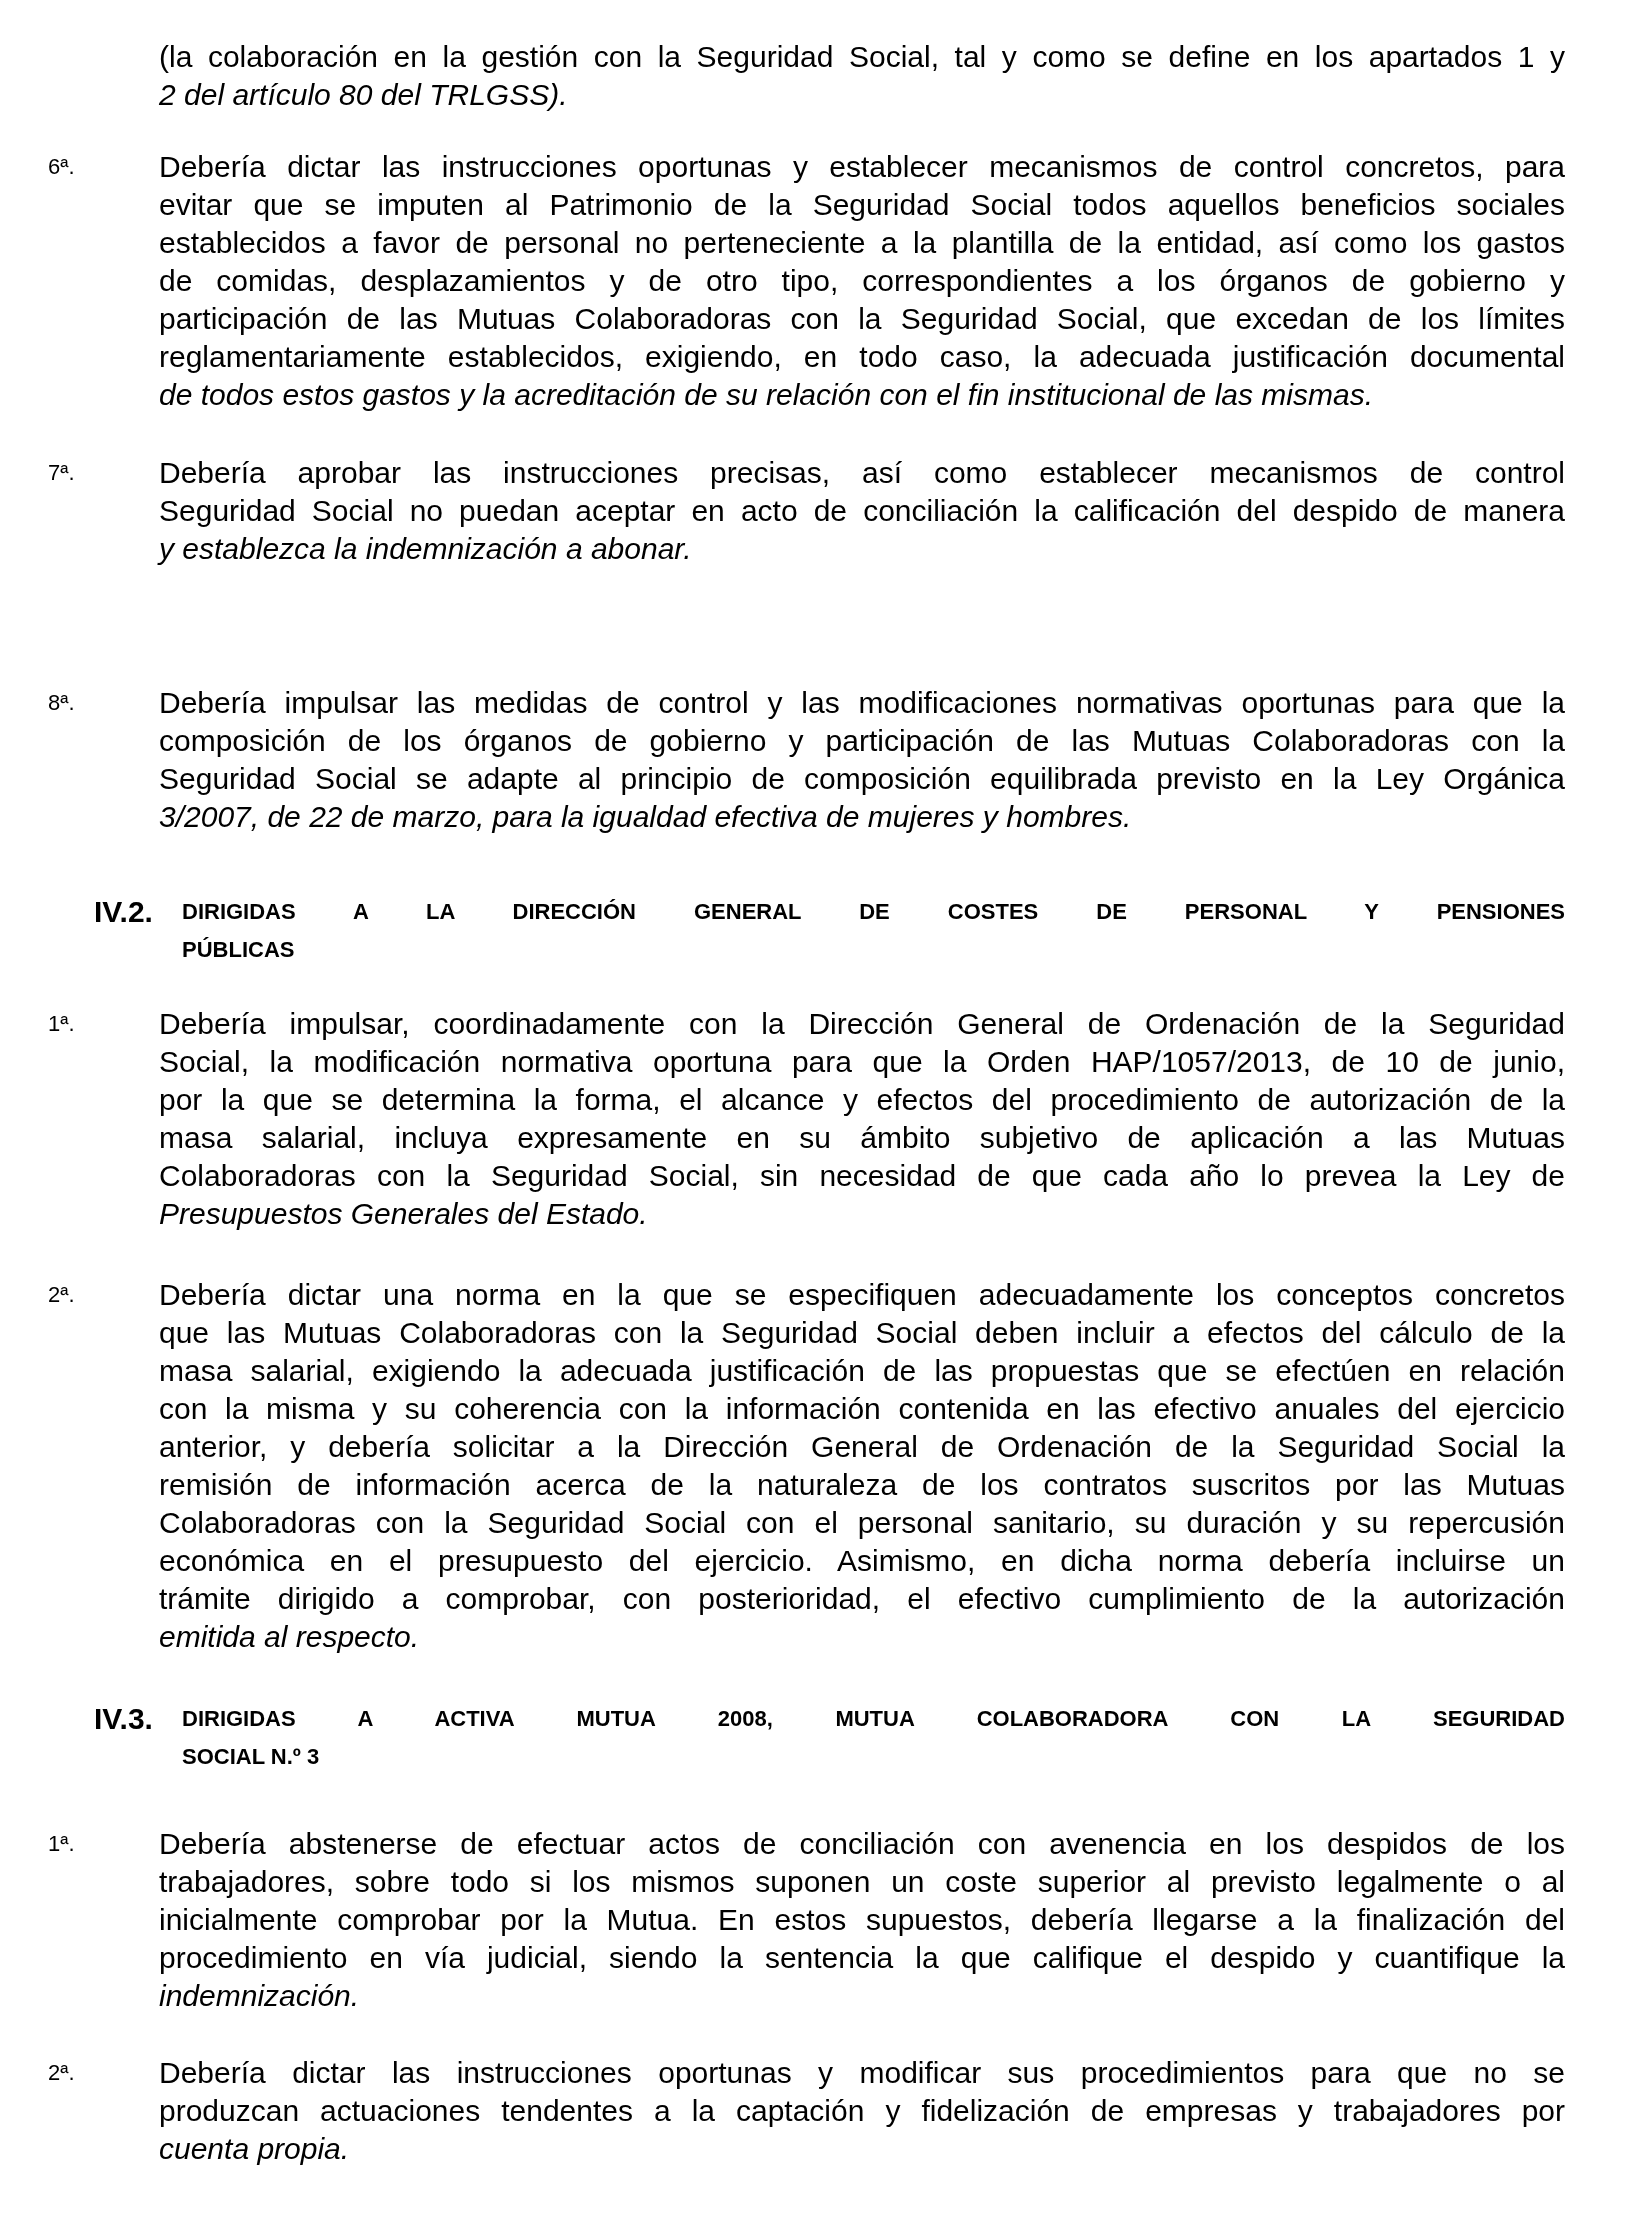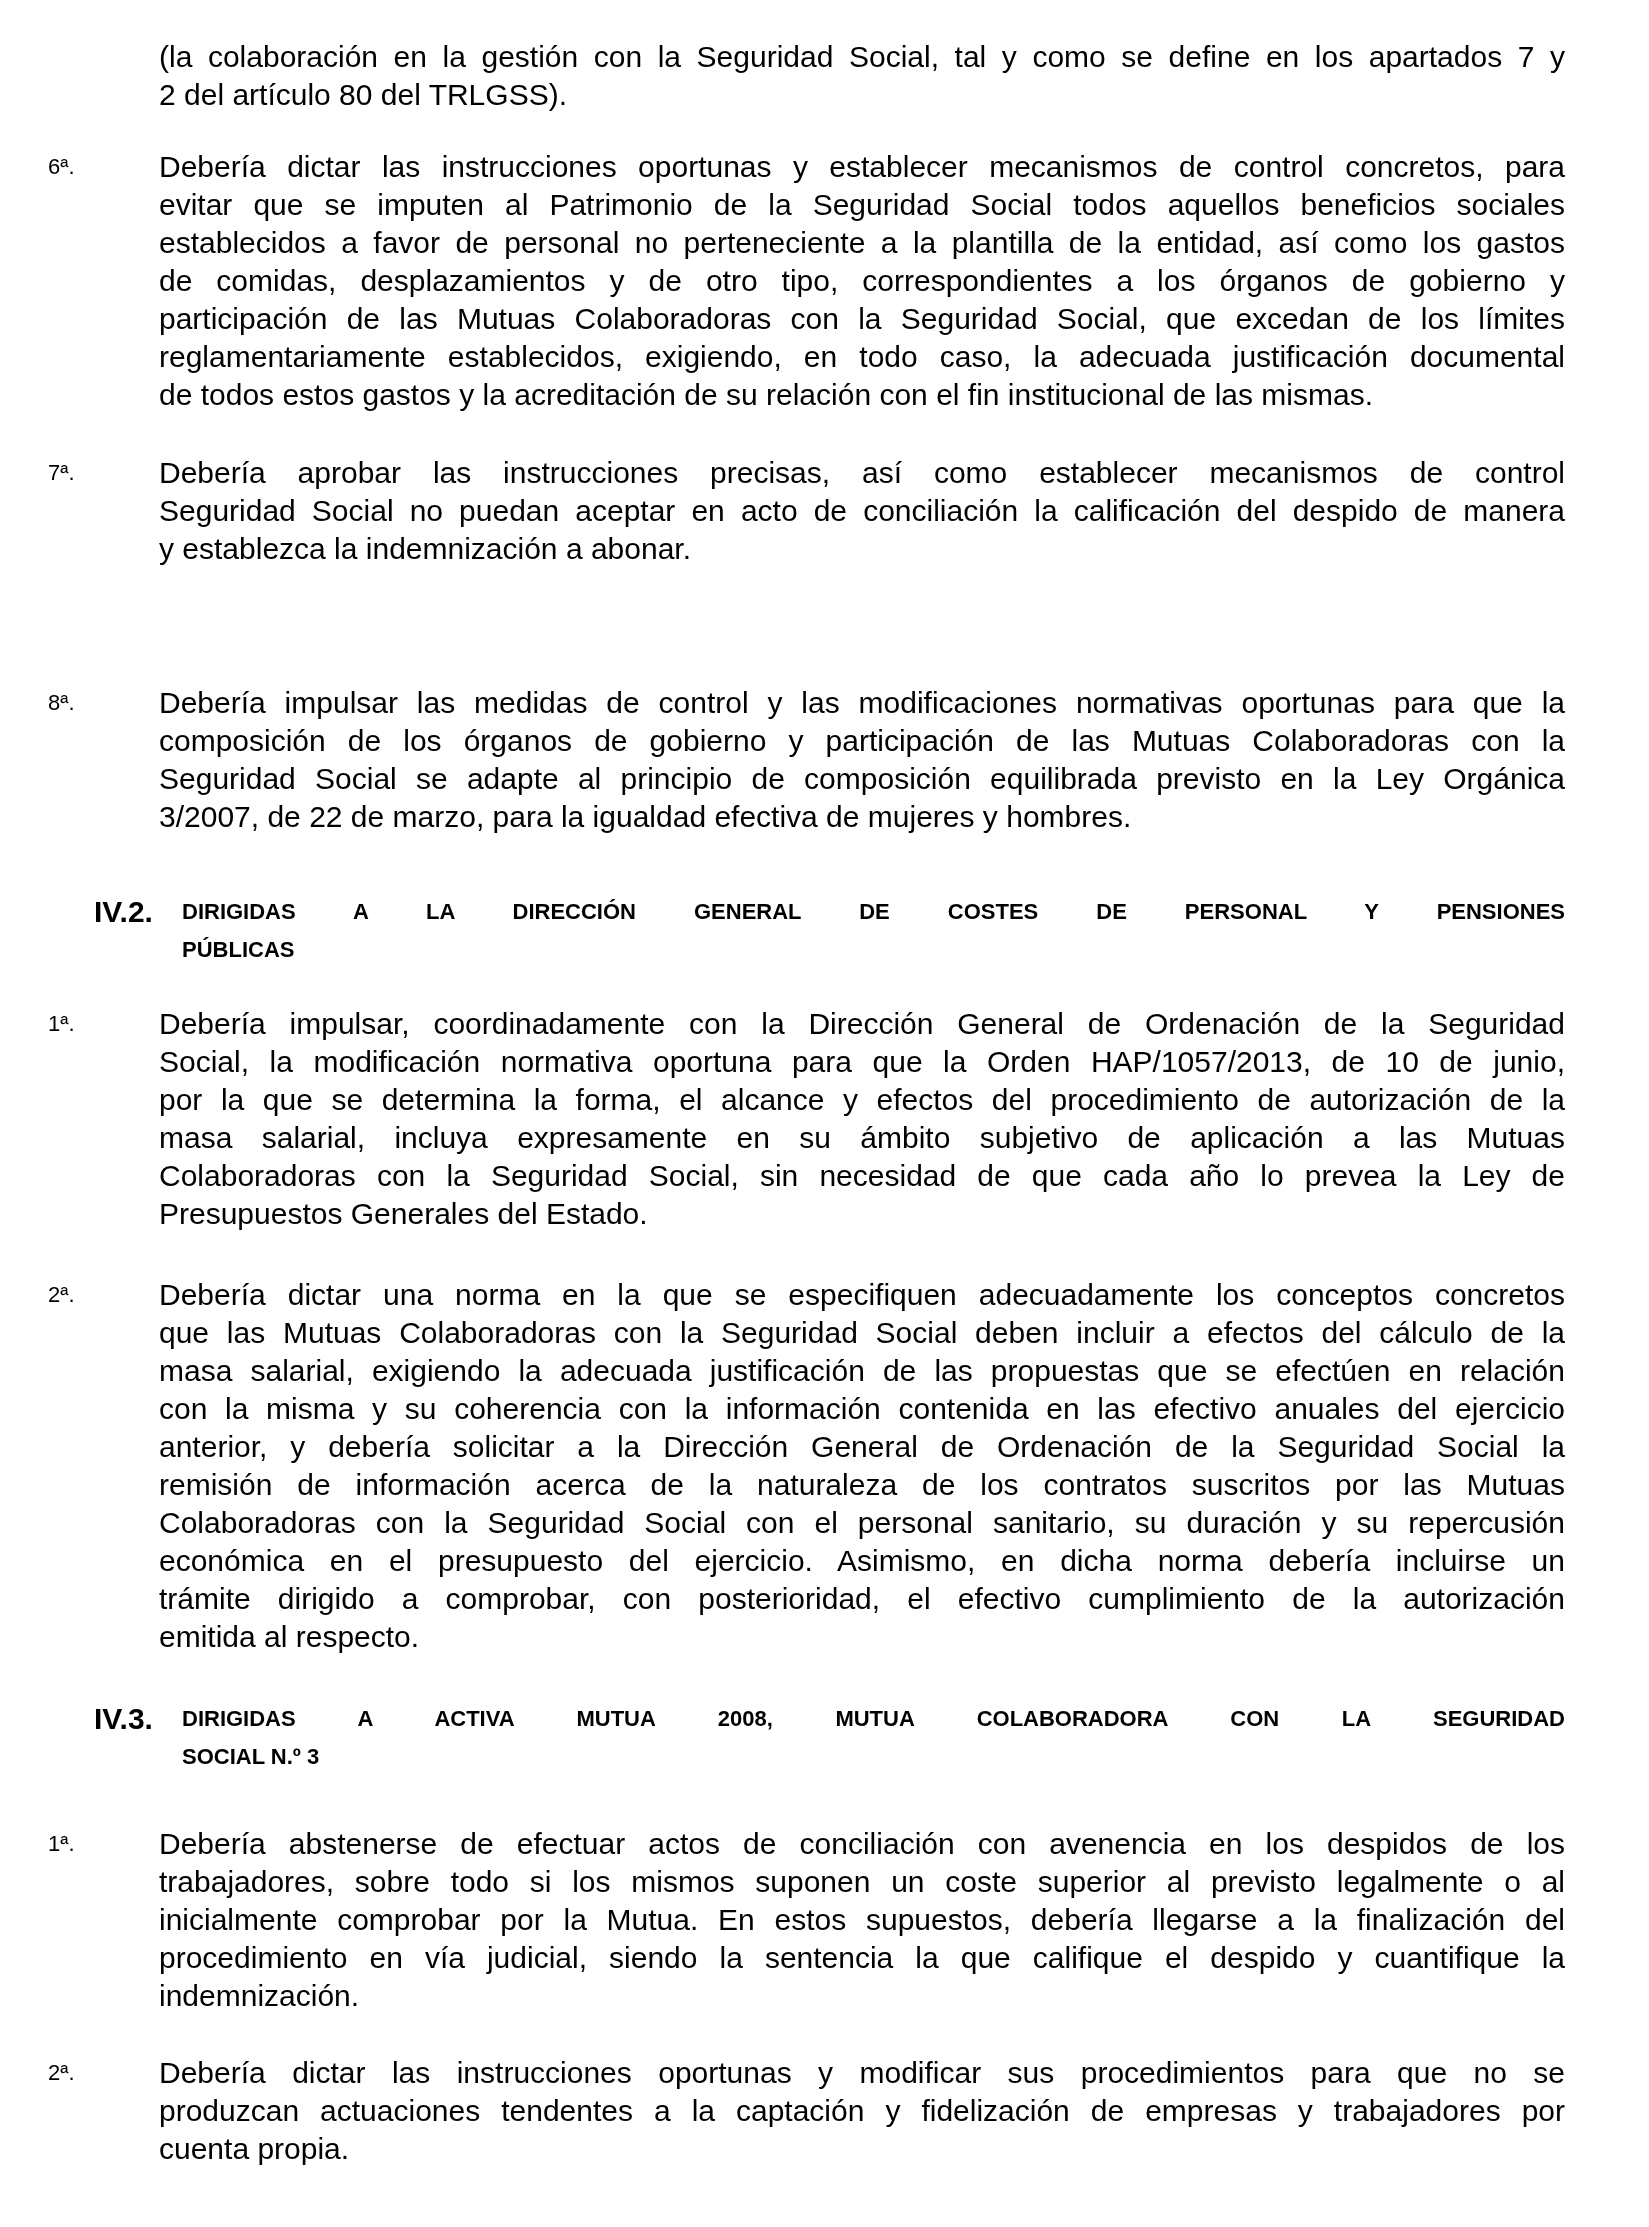--- a/index.html
+++ b/index.html
@@ -4,34 +4,34 @@
 <style>
   html, body { margin: 0; padding: 0; background: #ffffff; }
   body { width: 1650px; height: 2227px; position: relative; overflow: hidden;
          font-family: "Liberation Sans", sans-serif; color: #000000; }
   .block { position: absolute; left: 0; width: 1650px; }
   .num { position: absolute; left: 48px; width: 95px; text-align: left;
          font-size: 22px; line-height: 38px; white-space: nowrap; }
   .body-text { position: absolute; left: 159px; width: 1406px; }
   .line { font-size: 30px; line-height: 38px; white-space: nowrap; height: 38px;
           text-align: justify; text-align-last: justify; }
-  .line.last { text-align-last: left; }
+  .line.last { text-align-last: left; font-style: italic; }
   .h-num { position: absolute; left: 94px; font-size: 30px; font-weight: bold;
            line-height: 38px; white-space: nowrap; text-align: right; }
   .h-text { position: absolute; left: 182px; width: 1383px; }
   .h-line { font-size: 22px; font-weight: bold; line-height: 38px; height: 38px;
             white-space: nowrap; text-align: justify; text-align-last: justify; }
   .h-line.last { text-align-last: left; }
 </style>
 </head>
 <body>
 
 <div class="block" style="top:38px;">
   <div class="body-text">
-    <div class="line">(la colaboración en la gestión con la Seguridad Social, tal y como se define en los apartados 7 y</div>
+    <div class="line">(la colaboración en la gestión con la Seguridad Social, tal y como se define en los apartados 1 y</div>
     <div class="line last">2 del artículo 80 del TRLGSS).</div>
   </div>
 </div>
 
 <div class="block" style="top:148px;">
   <div class="num">6ª.</div>
   <div class="body-text">
     <div class="line">Debería dictar las instrucciones oportunas y establecer mecanismos de control concretos, para</div>
     <div class="line">evitar que se imputen al Patrimonio de la Seguridad Social todos aquellos beneficios sociales</div>
     <div class="line">establecidos a favor de personal no perteneciente a la plantilla de la entidad, así como los gastos</div>

